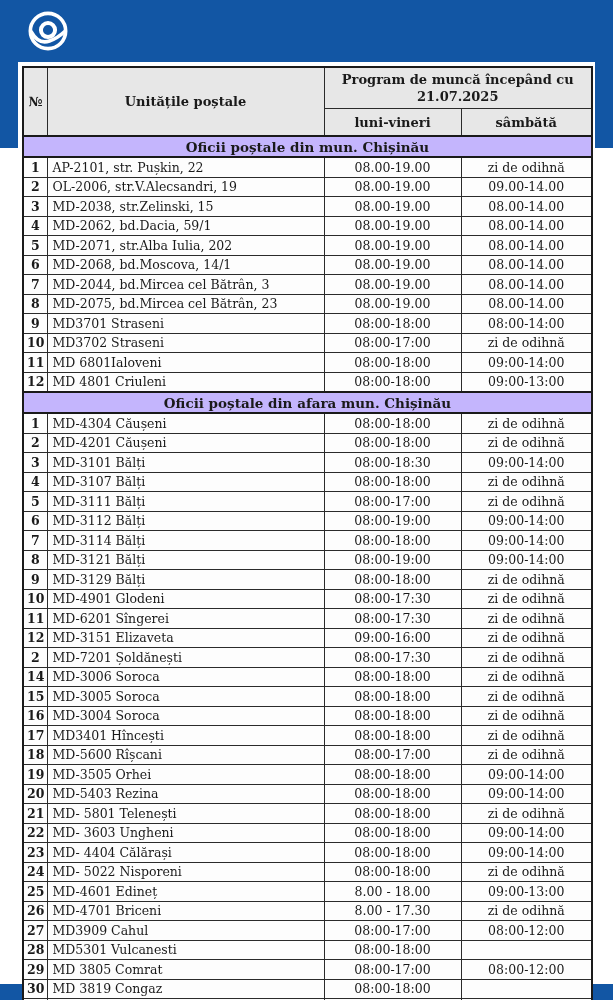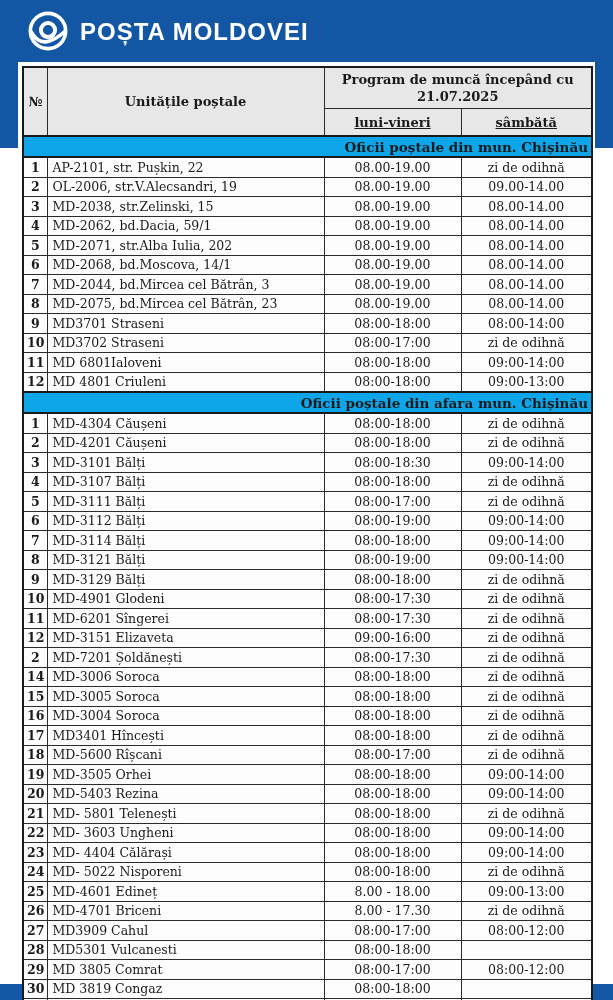--- a/index.html
+++ b/index.html
@@ -56,26 +56,26 @@
     overflow:hidden;white-space:nowrap;
   }
   table{border:2px solid #1a1a1a;}
   thead th{
     background:#e7e7e7;
     font-weight:bold;
     text-align:center;
     font-size:13px;
   }
   .th-program{height:38px;line-height:17px;border-bottom:1px solid #2b2b2b;}
-  .th-sub{height:24px;text-decoration:underline;}
+  .th-sub{height:24px;}
   .th-no,.th-unit{font-size:13px;}
   .section-row td{
-    background:#0ea5e9;
+    background:#c4b5fd;
     font-weight:bold;
-    text-align:right;
+    text-align:center;
     font-size:13.5px;
     height:19px;
     border-top:2px solid #1a1a1a;
     border-bottom:2px solid #1a1a1a;
   }
   td{
     background:#fdfdfd;
     font-size:12.5px;
     height:18.5px;
     padding:0 3px;
@@ -90,21 +90,20 @@
 <div class="page">
   <div class="top-band"></div>
   <div class="bottom-band"></div>
 
   <div class="brand">
     <svg width="42" height="42" viewBox="0 0 44 44">
       <circle cx="22" cy="22" r="18.5" fill="none" stroke="#ffffff" stroke-width="3.8"></circle>
       <circle cx="22" cy="21" r="7.4" fill="none" stroke="#ffffff" stroke-width="4.2"></circle>
       <path d="M4.5 23 Q 12 36.5 23.5 32.5 Q 32 29.5 39.5 22.5" fill="none" stroke="#ffffff" stroke-width="3.8" stroke-linecap="round"></path>
     </svg>
-    <div class="brand-title">POȘTA MOLDOVEI</div>
   </div>
 
   <div class="panel">
     <table>
       <colgroup>
         <col class="c-no">
           <col class="c-unit">
           <col class="c-mf">
           <col class="c-sat">
       </colgroup>

